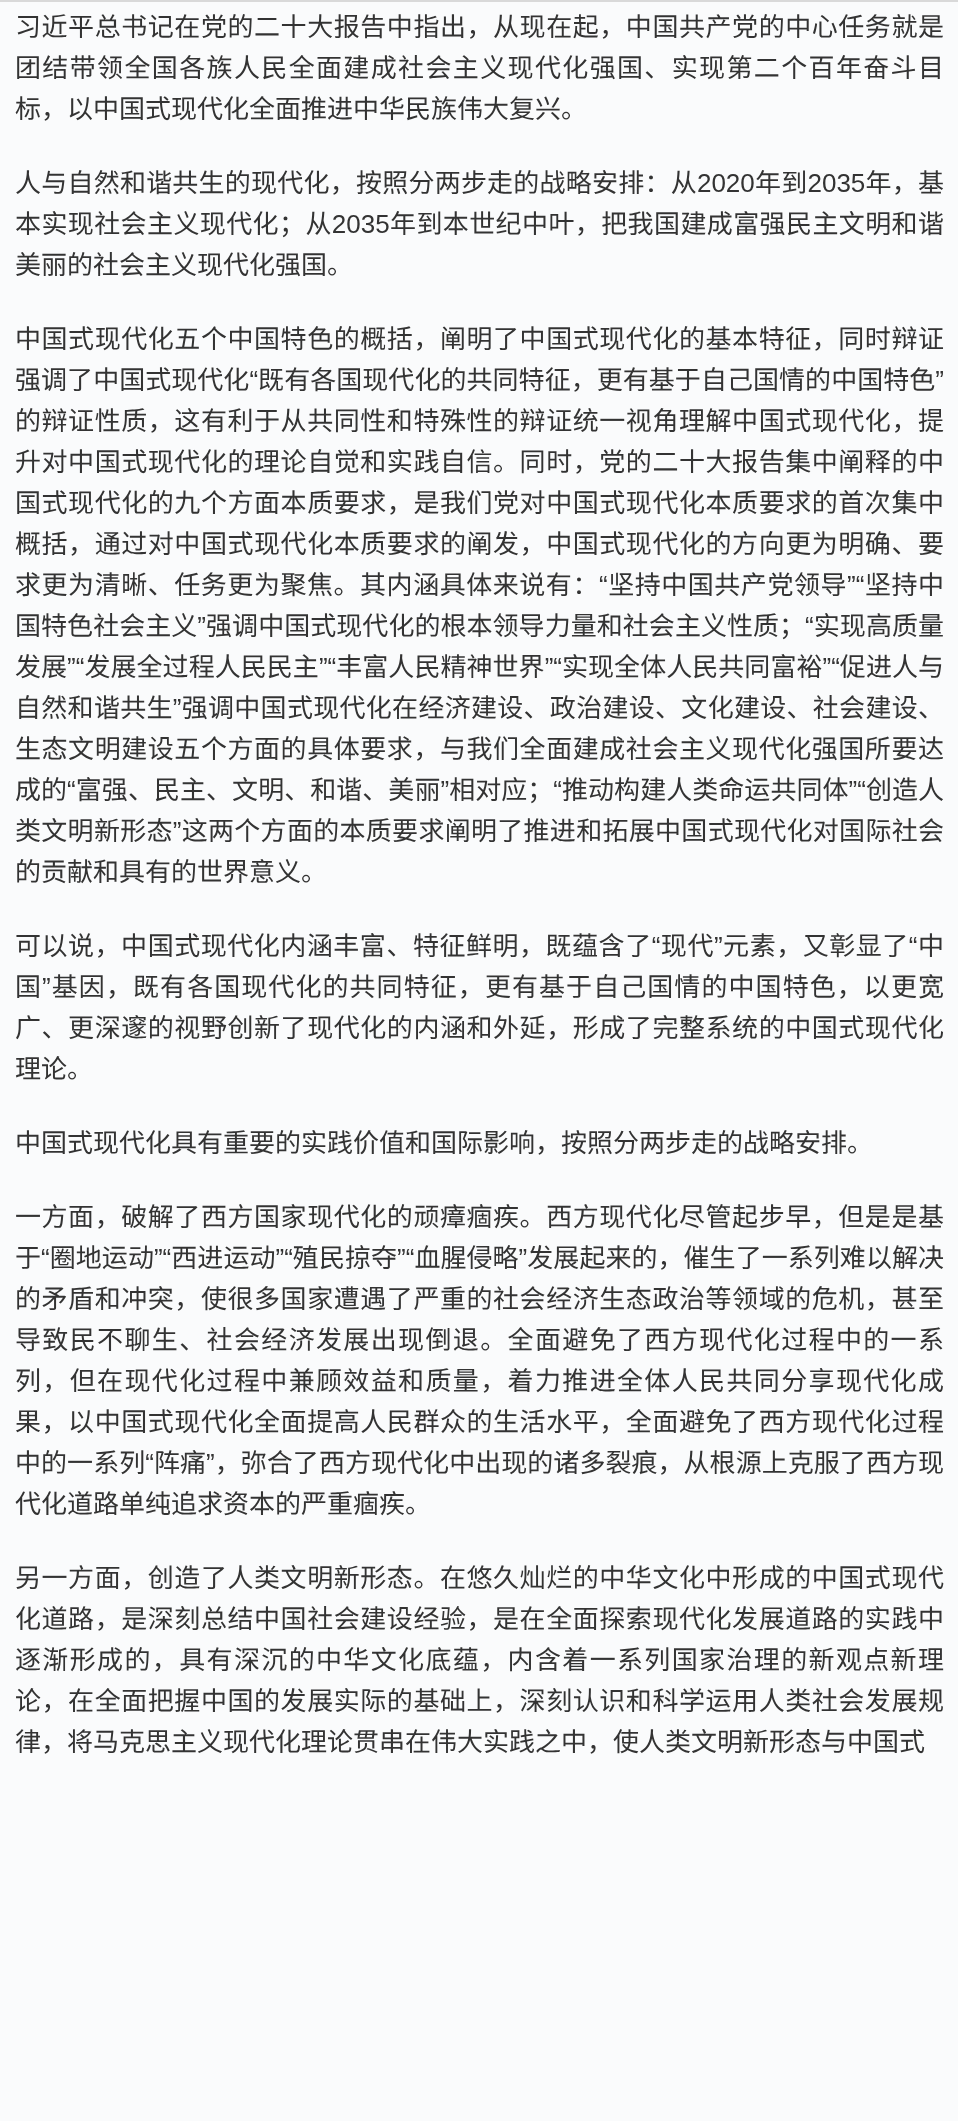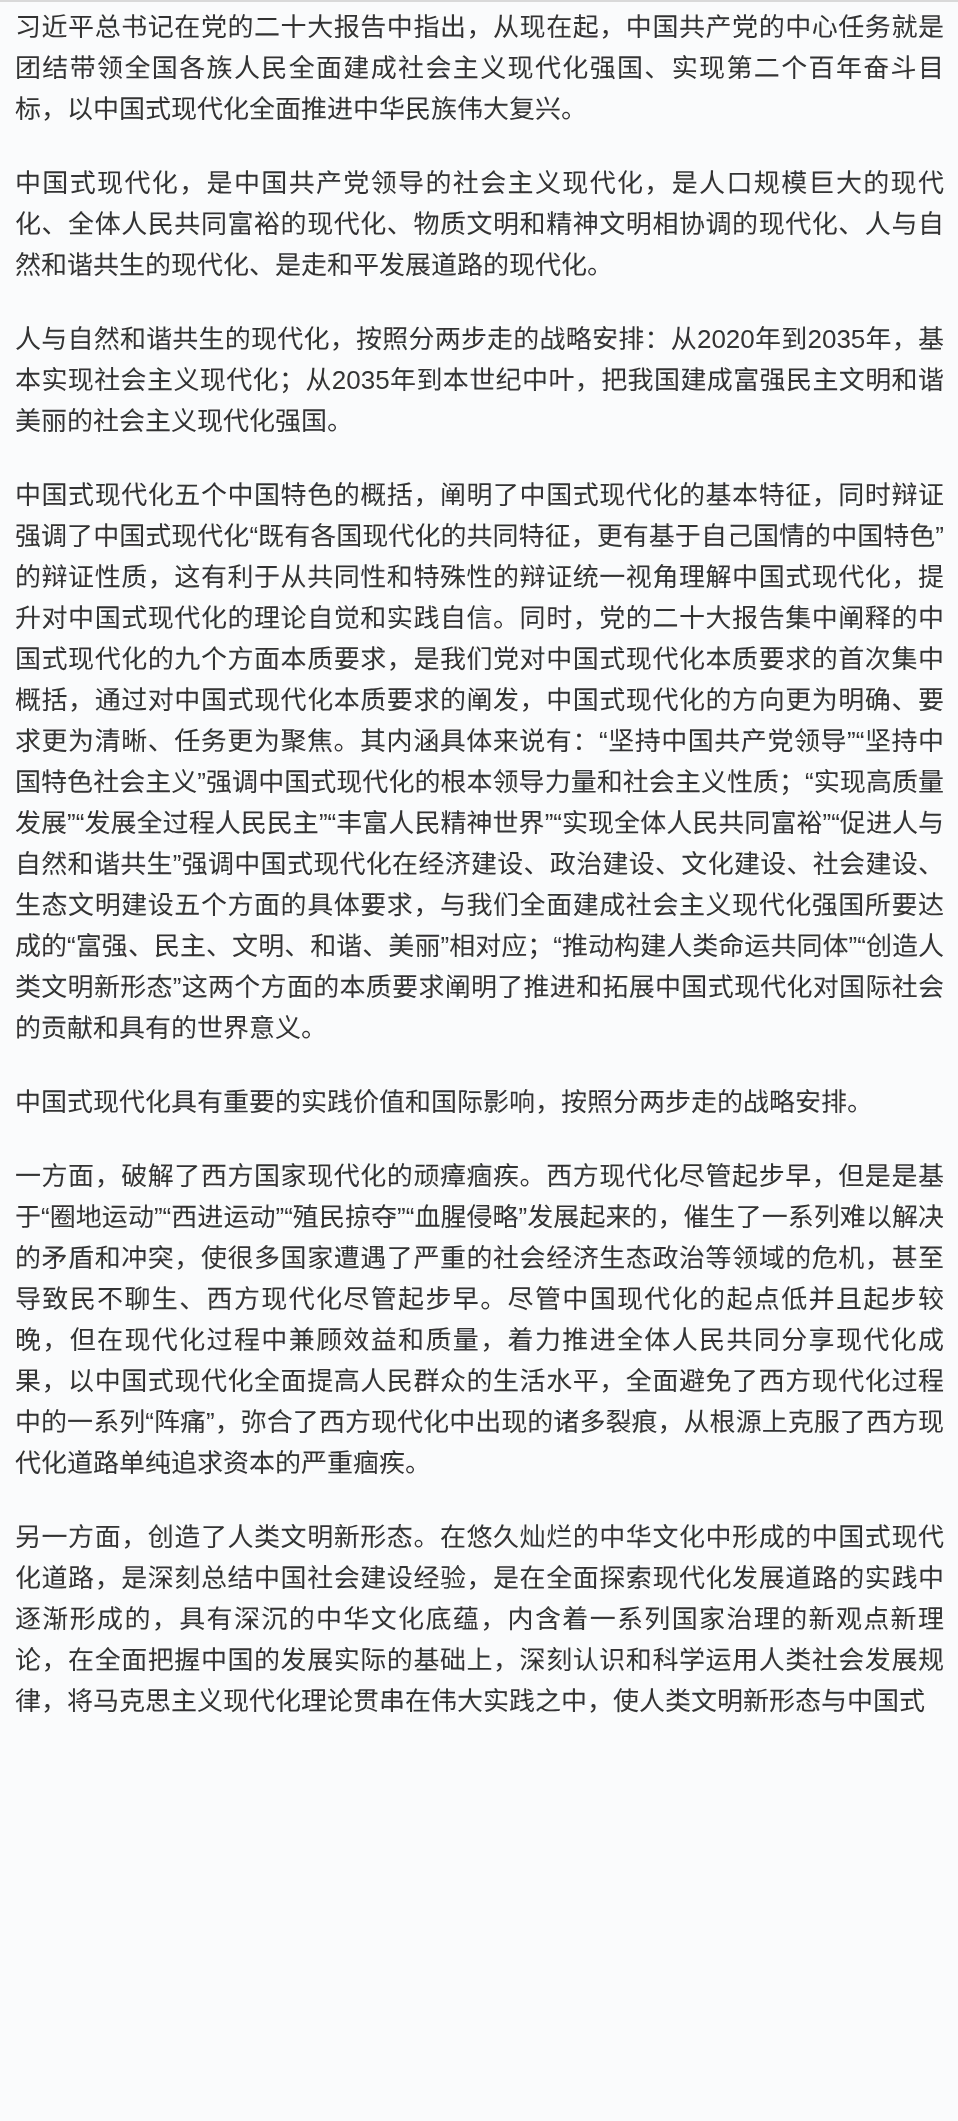--- a/index.html
+++ b/index.html
@@ -38,20 +38,20 @@
     word-break: break-all;
   }
 </style>
 </head>
 <body>
 
 <div class="page">
   <div class="top-rule"></div>
   <article class="article-body">
     <p>习近平总书记在党的二十大报告中指出，从现在起，中国共产党的中心任务就是团结带领全国各族人民全面建成社会主义现代化强国、实现第二个百年奋斗目标，以中国式现代化全面推进中华民族伟大复兴。</p>
-    <p>中国式现代化，是中国共产党领导的社会主义现代化，是人口规模巨大的现代化、全体人民共同富裕的现代化、物质文明和精神文明相协调的现代化、人与自然和谐共生的现代化、是走和平发展道路的现代化。</p>
     <p>人与自然和谐共生的现代化，按照分两步走的战略安排：从2020年到2035年，基本实现社会主义现代化；从2035年到本世纪中叶，把我国建成富强民主文明和谐美丽的社会主义现代化强国。</p>
     <p>中国式现代化五个中国特色的概括，阐明了中国式现代化的基本特征，同时辩证强调了中国式现代化“既有各国现代化的共同特征，更有基于自己国情的中国特色”的辩证性质，这有利于从共同性和特殊性的辩证统一视角理解中国式现代化，提升对中国式现代化的理论自觉和实践自信。同时，党的二十大报告集中阐释的中国式现代化的九个方面本质要求，是我们党对中国式现代化本质要求的首次集中概括，通过对中国式现代化本质要求的阐发，中国式现代化的方向更为明确、要求更为清晰、任务更为聚焦。其内涵具体来说有：“坚持中国共产党领导”“坚持中国特色社会主义”强调中国式现代化的根本领导力量和社会主义性质；“实现高质量发展”“发展全过程人民民主”“丰富人民精神世界”“实现全体人民共同富裕”“促进人与自然和谐共生”强调中国式现代化在经济建设、政治建设、文化建设、社会建设、生态文明建设五个方面的具体要求，与我们全面建成社会主义现代化强国所要达成的“富强、民主、文明、和谐、美丽”相对应；“推动构建人类命运共同体”“创造人类文明新形态”这两个方面的本质要求阐明了推进和拓展中国式现代化对国际社会的贡献和具有的世界意义。</p>
+    <p>可以说，中国式现代化内涵丰富、特征鲜明，既蕴含了“现代”元素，又彰显了“中国”基因，既有各国现代化的共同特征，更有基于自己国情的中国特色，以更宽广、更深邃的视野创新了现代化的内涵和外延，形成了完整系统的中国式现代化理论。</p>
     <p>中国式现代化具有重要的实践价值和国际影响，按照分两步走的战略安排。</p>
-    <p>一方面，破解了西方国家现代化的顽瘴痼疾。西方现代化尽管起步早，但是是基于“圈地运动”“西进运动”“殖民掠夺”“血腥侵略”发展起来的，催生了一系列难以解决的矛盾和冲突，使很多国家遭遇了严重的社会经济生态政治等领域的危机，甚至导致民不聊生、西方现代化尽管起步早。尽管中国现代化的起点低并且起步较晚，但在现代化过程中兼顾效益和质量，着力推进全体人民共同分享现代化成果，以中国式现代化全面提高人民群众的生活水平，全面避免了西方现代化过程中的一系列“阵痛”，弥合了西方现代化中出现的诸多裂痕，从根源上克服了西方现代化道路单纯追求资本的严重痼疾。</p>
+    <p>一方面，破解了西方国家现代化的顽瘴痼疾。西方现代化尽管起步早，但是是基于“圈地运动”“西进运动”“殖民掠夺”“血腥侵略”发展起来的，催生了一系列难以解决的矛盾和冲突，使很多国家遭遇了严重的社会经济生态政治等领域的危机，甚至导致民不聊生、社会经济发展出现倒退。全面避免了西方现代化过程中的一系列，但在现代化过程中兼顾效益和质量，着力推进全体人民共同分享现代化成果，以中国式现代化全面提高人民群众的生活水平，全面避免了西方现代化过程中的一系列“阵痛”，弥合了西方现代化中出现的诸多裂痕，从根源上克服了西方现代化道路单纯追求资本的严重痼疾。</p>
     <p>另一方面，创造了人类文明新形态。在悠久灿烂的中华文化中形成的中国式现代化道路，是深刻总结中国社会建设经验，是在全面探索现代化发展道路的实践中逐渐形成的，具有深沉的中华文化底蕴，内含着一系列国家治理的新观点新理论，在全面把握中国的发展实际的基础上，深刻认识和科学运用人类社会发展规律，将马克思主义现代化理论贯串在伟大实践之中，使人类文明新形态与中国式</p>
   </article>
 </div>
 
 </body></html>

